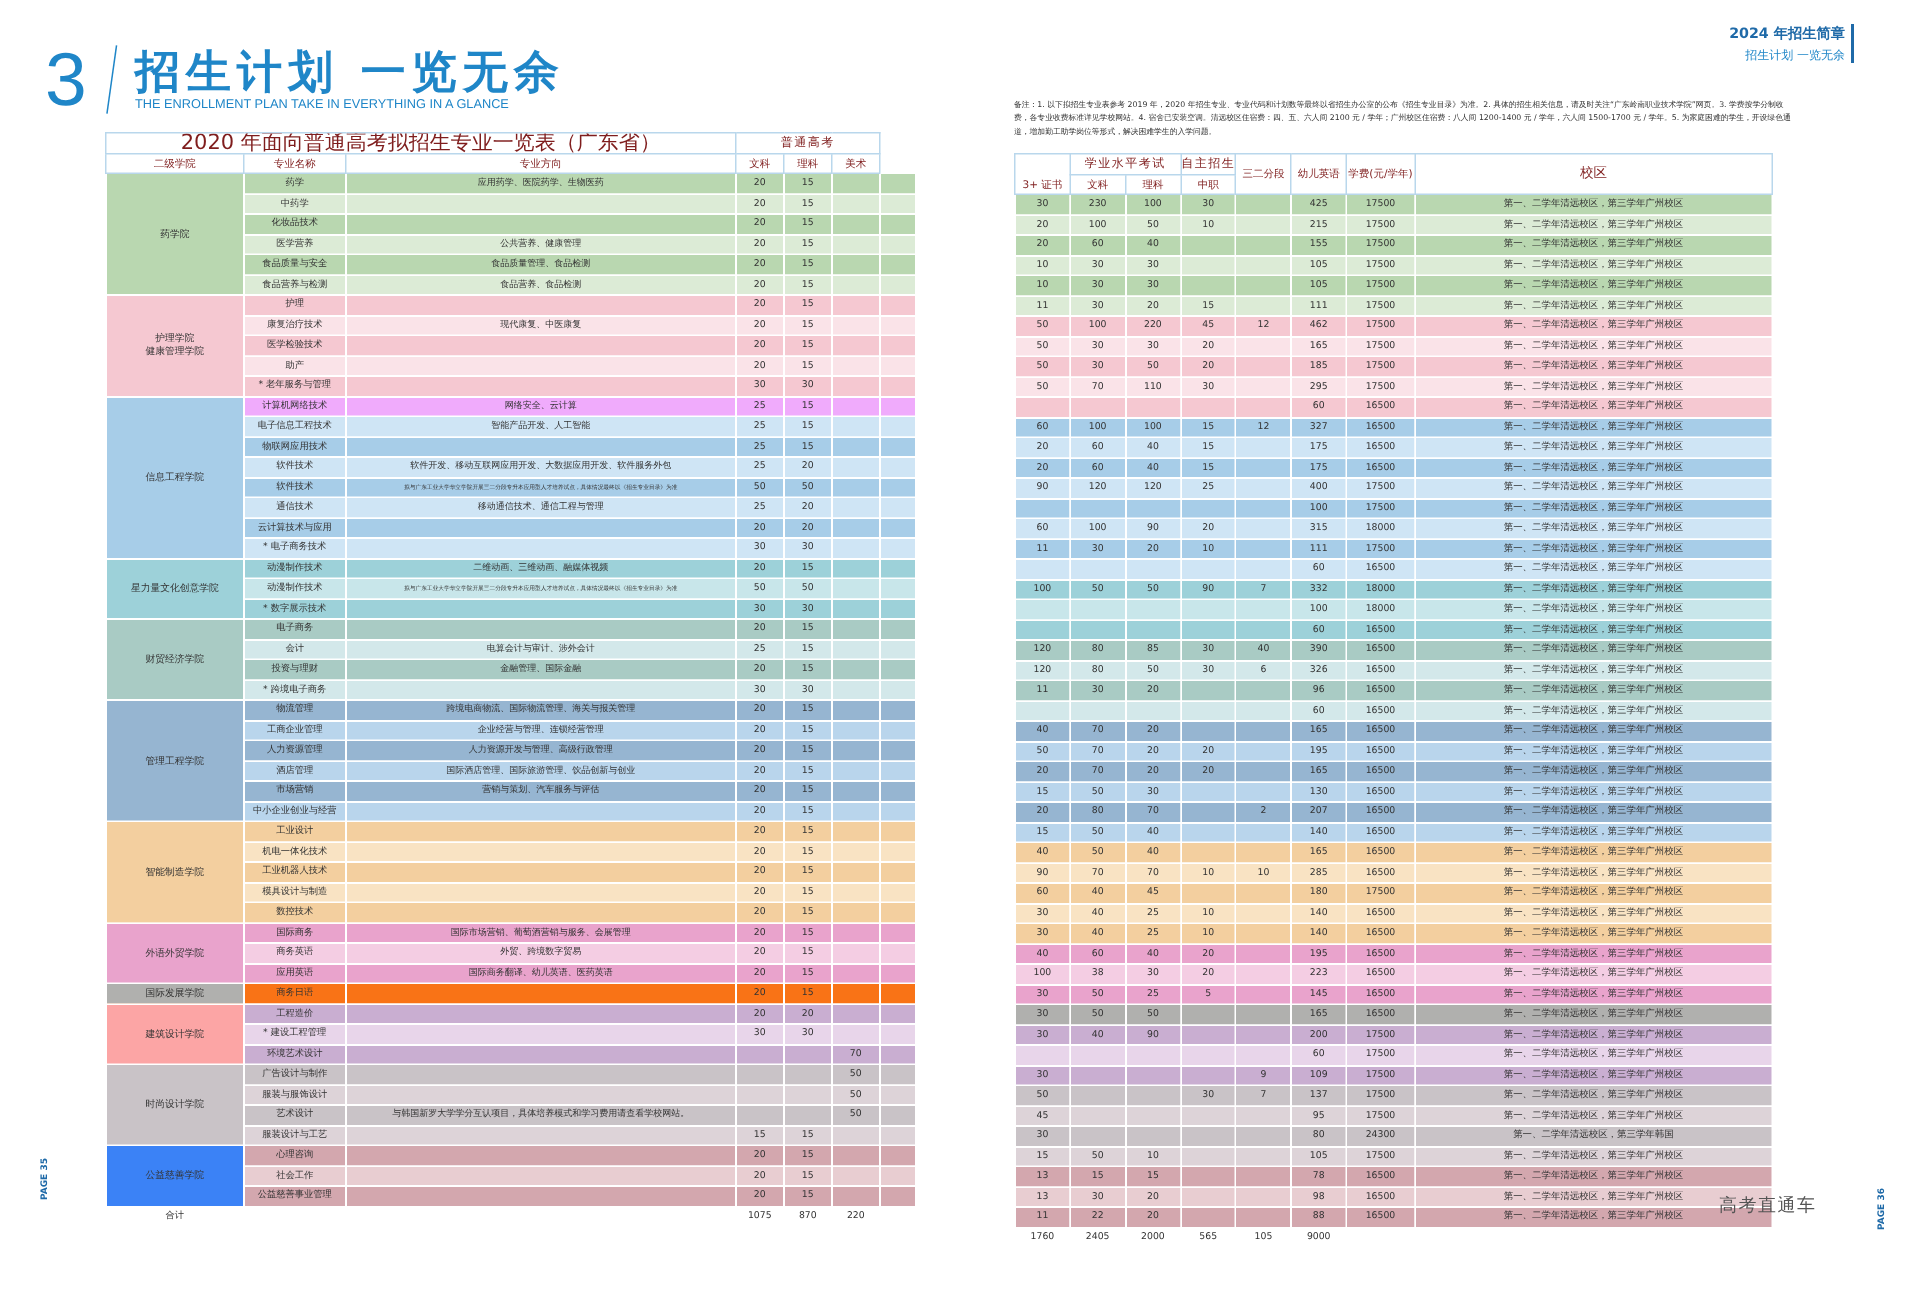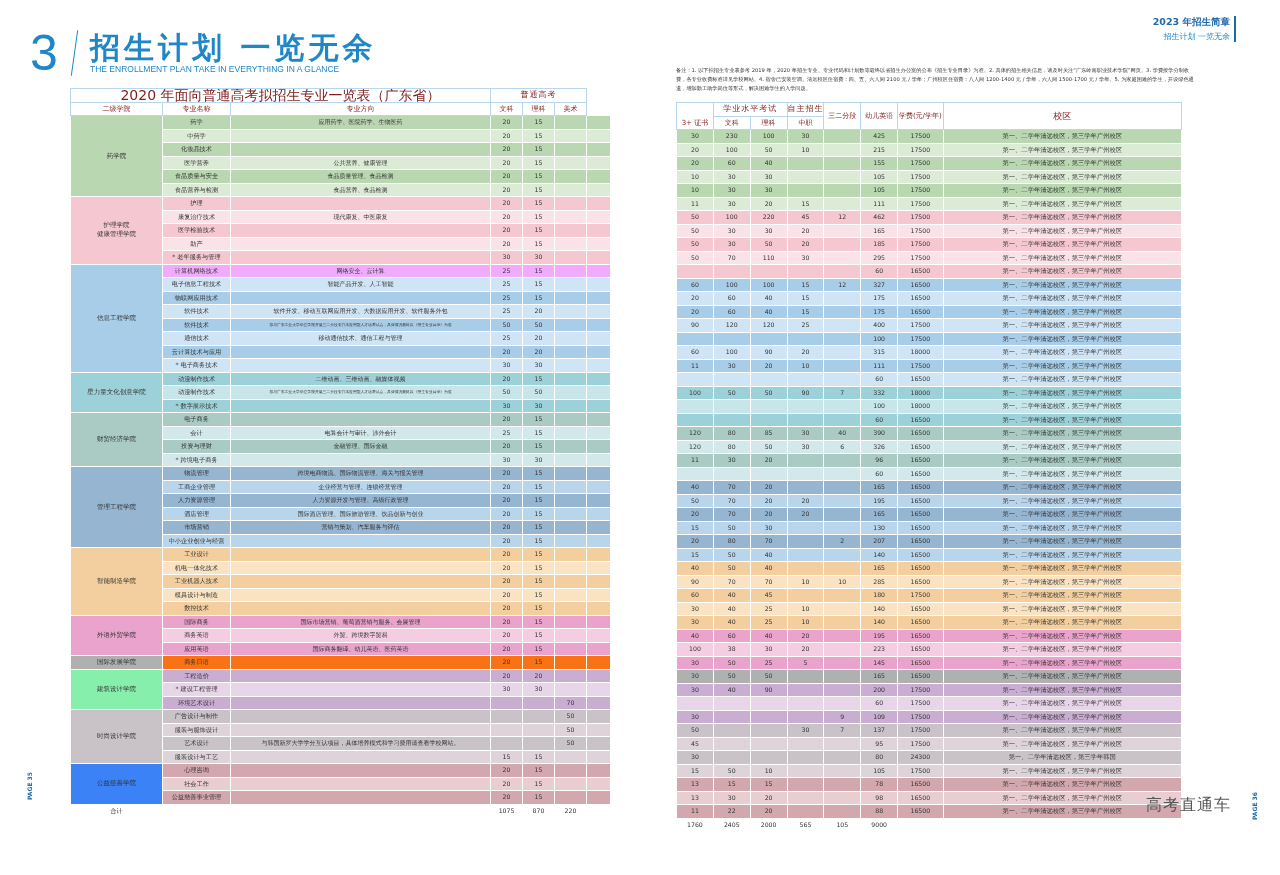--- a/index.html
+++ b/index.html
@@ -9,21 +9,21 @@
   .big-num { position:absolute; left:0; top:0; font-size:50px; color:#1f86c8; font-family:"Liberation Sans",sans-serif; line-height:1; }
   .slash { position:absolute; left:44px; top:2px; width:1px; height:46px; background:#1f86c8; transform:rotate(8deg); }
   .title-cn { position:absolute; left:60px; top:0px; font-size:30px; color:#1f86c8; letter-spacing:4px; white-space:nowrap; font-weight:bold; }
   .title-en { position:absolute; left:60px; top:36px; font-size:8.5px; color:#1f86c8; white-space:nowrap; font-family:"Liberation Sans",sans-serif; }
   .header-right { position:absolute; right:44px; top:16px; text-align:right; border-right:2px solid #1f6aa8; padding-right:4px; }
   .hr-1 { font-size:9.5px; color:#1f6aa8; font-weight:bold; }
   .hr-2 { font-size:8px; color:#1f86c8; margin-top:2px; }
   .notes { position:absolute; left:676px; top:66px; width:520px; font-size:5.2px; line-height:9px; color:#333; }
   .page-l { position:absolute; left:26px; top:800px; font-size:6px; color:#1f6aa8; font-weight:bold; transform:rotate(-90deg); transform-origin:left top; }
   .page-r { position:absolute; left:1251px; top:820px; font-size:6px; color:#1f6aa8; font-weight:bold; transform:rotate(-90deg); transform-origin:left top; }
-  .watermark-brand { position:absolute; left:1146px; top:795px; font-size:16px; color:#555; letter-spacing:1px; }
+  .watermark-brand { position:absolute; left:1146px; top:795px; font-size:12px; color:#555; letter-spacing:1px; }
 
   table.grid { position:absolute; border-collapse:collapse; table-layout:fixed; font-size:6.2px; }
   table.grid td, table.grid th { border:1px solid #ffffff; padding:0; text-align:center; overflow:hidden; white-space:nowrap; height:12.5px; line-height:12.5px; }
   table.grid th { background:#fff; border:1px solid #b9d7ec; font-weight:normal; color:#7f1d1d; }
   .t-left { left:70px; top:88px; width:540px; }
   .t-right { left:676px; top:102px; width:506px; }
   .caption-row th { height:28px; line-height:28px; font-size:14px; color:#222; }
   .sub-row th { height:14px; line-height:14px; font-size:7px; }
   .grp-th { font-size:8px !important; letter-spacing:1px; }
   .college { color:#333; font-size:6.5px; }
@@ -37,21 +37,21 @@
 <body>
 
 <div class="header-left">
   <div class="big-num">3</div>
   <div class="slash"></div>
   <div class="title-cn">招生计划 一览无余</div>
   <div class="title-en">THE ENROLLMENT PLAN  TAKE IN EVERYTHING IN A GLANCE</div>
 </div>
 
 <div class="header-right">
-  <div class="hr-1">2023 年招生简章</div>
+  <div class="hr-1">2024 年招生简章</div>
   <div class="hr-2">招生计划 一览无余</div>
 </div>
 
 <div class="notes">备注：1. 以下拟招生专业表参考 2019 年，2020 年招生专业、专业代码和计划数等最终以省招生办公室的公布《招生专业目录》为准。2. 具体的招生相关信息，请及时关注“广东岭南职业技术学院”网页。3. 学费按学分制收费，各专业收费标准详见学校网站。4. 宿舍已安装空调。清远校区住宿费：四、五、六人间 2100 元 / 学年；广州校区住宿费：八人间 1200-1400 元 / 学年，六人间 1500-1700 元 / 学年。5. 为家庭困难的学生，开设绿色通道，增加勤工助学岗位等形式，解决困难学生的入学问题。</div>
 
 <table class="grid t-left">
   <colgroup>
     <col style="width:92px">
       <col style="width:68px">
       <col style="width:260px">
@@ -409,21 +409,21 @@
       <tr style="background: #f97316;">
         <td class="college" rowspan="1" style="background: rgb(176, 176, 174); white-space: pre-line; line-height: 9px;">国际发展学院</td>
         <td>商务日语</td>
         <td class="direction"></td>
         <td>20</td>
         <td>15</td>
         <td></td>
         <td></td>
       </tr>
       <tr style="background: rgb(201, 174, 209);">
-        <td class="college" rowspan="3" style="background: #86efac; white-space: pre-line; line-height: 9px;">建筑设计学院</td>
+        <td class="college" rowspan="3" style="background: #fca5a5; white-space: pre-line; line-height: 9px;">建筑设计学院</td>
         <td>工程造价</td>
         <td class="direction"></td>
         <td>20</td>
         <td>20</td>
         <td></td>
         <td></td>
       </tr>
       <tr style="background: rgb(232, 213, 234);">
         <td>* 建设工程管理</td>
         <td class="direction"></td>

